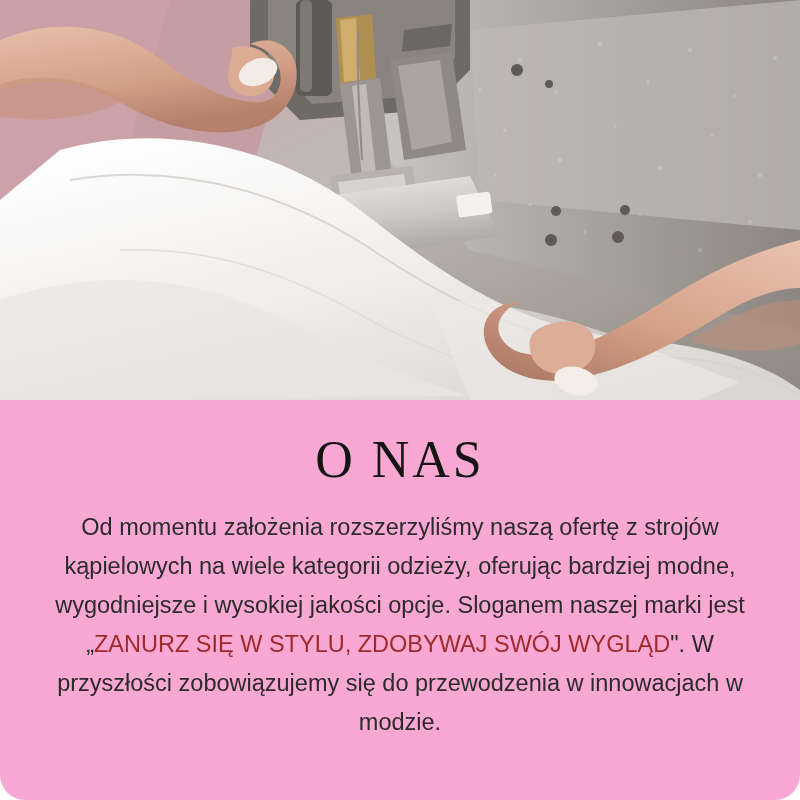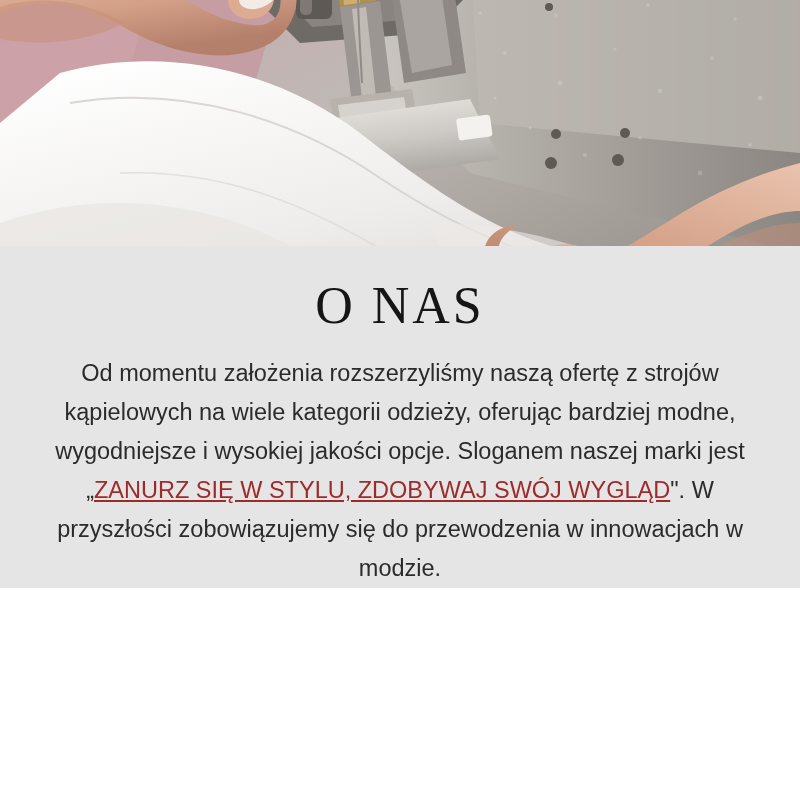--- a/index.html
+++ b/index.html
@@ -9,24 +9,25 @@
   body {
     width: 800px;
     height: 800px;
     background: #ffffff;
     font-family: "Liberation Sans", sans-serif;
     overflow: hidden;
   }
   .page {
     position: relative;
     width: 800px;
-    height: 588px;
-    background: #e5e5e5;
+    height: 800px;
+    background: #f9a8d4;
     display: flex;
     flex-direction: column;
+    border-radius: 25px;
   }
 
   
   .hero {
     position: relative;
     width: 800px;
     height: 400px;
     overflow: hidden;
     background: #b9b5b2;
   }
@@ -59,21 +60,20 @@
     font-size: 23.5px;
     line-height: 39px;
     color: #2b2b2b;
     margin: 0;
     max-width: 730px;
     margin-left: auto;
     margin-right: auto;
   }
   .slogan {
     color: #9e2b2b;
-    text-decoration: underline;
   }
 </style>
 </head>
 <body>
 
 <div class="page">
 
   <div class="hero">
     <svg class="hero-canvas" viewBox="0 0 800 400" preserveAspectRatio="xMidYMid slice">
       <defs>

